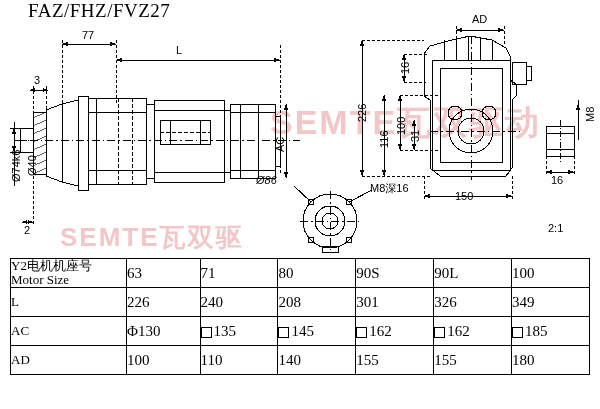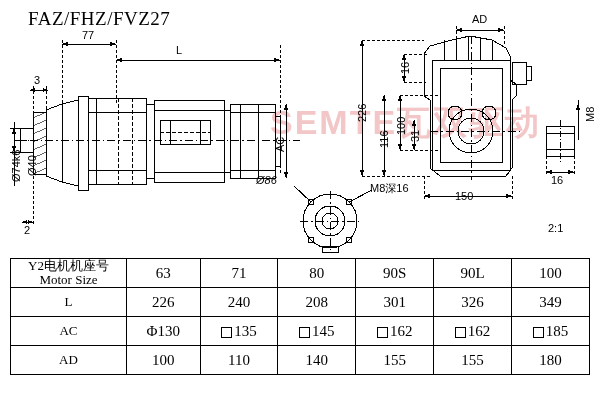--- a/index.html
+++ b/index.html
@@ -7,21 +7,21 @@
     width:600px;height:409px;
     background:#ffffff;
     font-family:"Liberation Sans", sans-serif;
     position:relative;
     overflow:hidden;
     color:#000;
   }
   #root{position:relative;width:600px;height:409px;}
 
   .title{
-    position:absolute;left:28px;top:8px;
+    position:absolute;left:28px;top:0;
     font-size:19px;letter-spacing:.5px;
     font-family:"Liberation Serif", serif;
     font-weight:400;
   }
 
   
   .wm{
     position:absolute;
     color:#f3c7c8;
     font-weight:bold;
@@ -34,21 +34,20 @@
   .rot{transform-origin:left top;}
 
   
   .tbl{
     position:absolute;left:10px;top:258px;width:580px;
     border-collapse:collapse;
     font-family:"Liberation Serif", serif;
   }
   .tbl td{
     border:1px solid #000;
-    text-align:center;
     font-size:15px;
     height:28px;
     padding:0;
   }
   .tbl td.head{
     width:115px;
     font-size:13px;
     line-height:14px;
   }
   .tbl td.head .cn{display:block;font-size:13px;}
@@ -57,20 +56,21 @@
   svg{position:absolute;left:0;top:0;overflow:visible;}
 </style>
 </head>
 <body>
 
 <div id="root">
 
   <div class="title">FAZ/FHZ/FVZ27</div>
 
   <div class="wm wm1">SEMTE瓦双驱动</div>
+  <div class="wm wm2">SEMTE瓦双驱</div>
 
   <svg width="600" height="258">
     <g stroke="#000" fill="none" stroke-width="1" shape-rendering="crispEdges">
 
       <line x1="62" y1="44" x2="116" y2="44"></line>
       <path d="M62 44 l6 -2.5 v5 z" fill="#000" stroke="none"></path>
       <path d="M116 44 l-6 -2.5 v5 z" fill="#000" stroke="none"></path>
       <line x1="62" y1="40" x2="62" y2="104" stroke-dasharray="3,2"></line>
       <line x1="116" y1="40" x2="116" y2="104" stroke-dasharray="3,2"></line>
 

